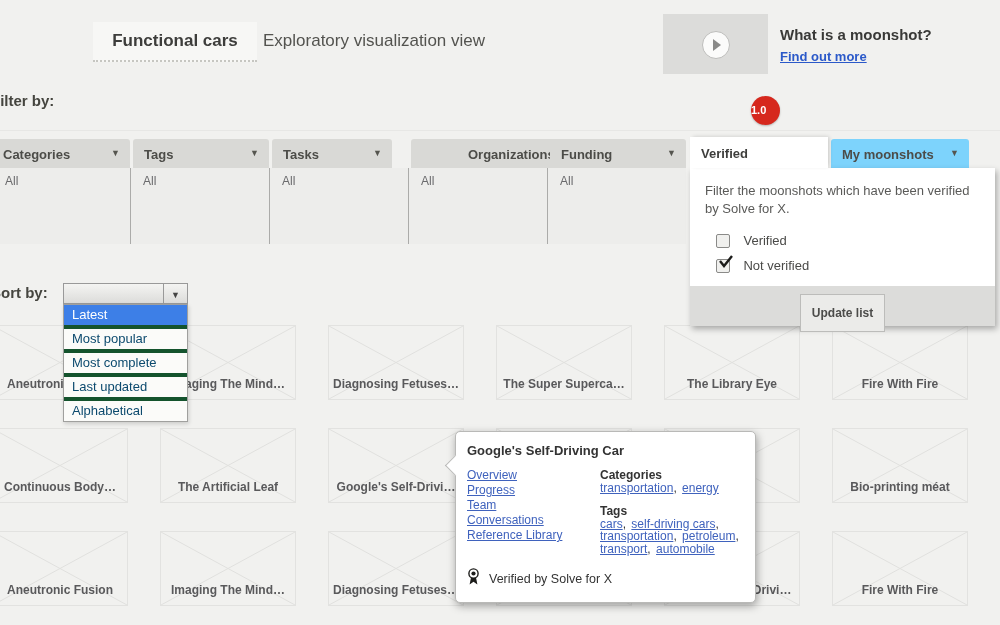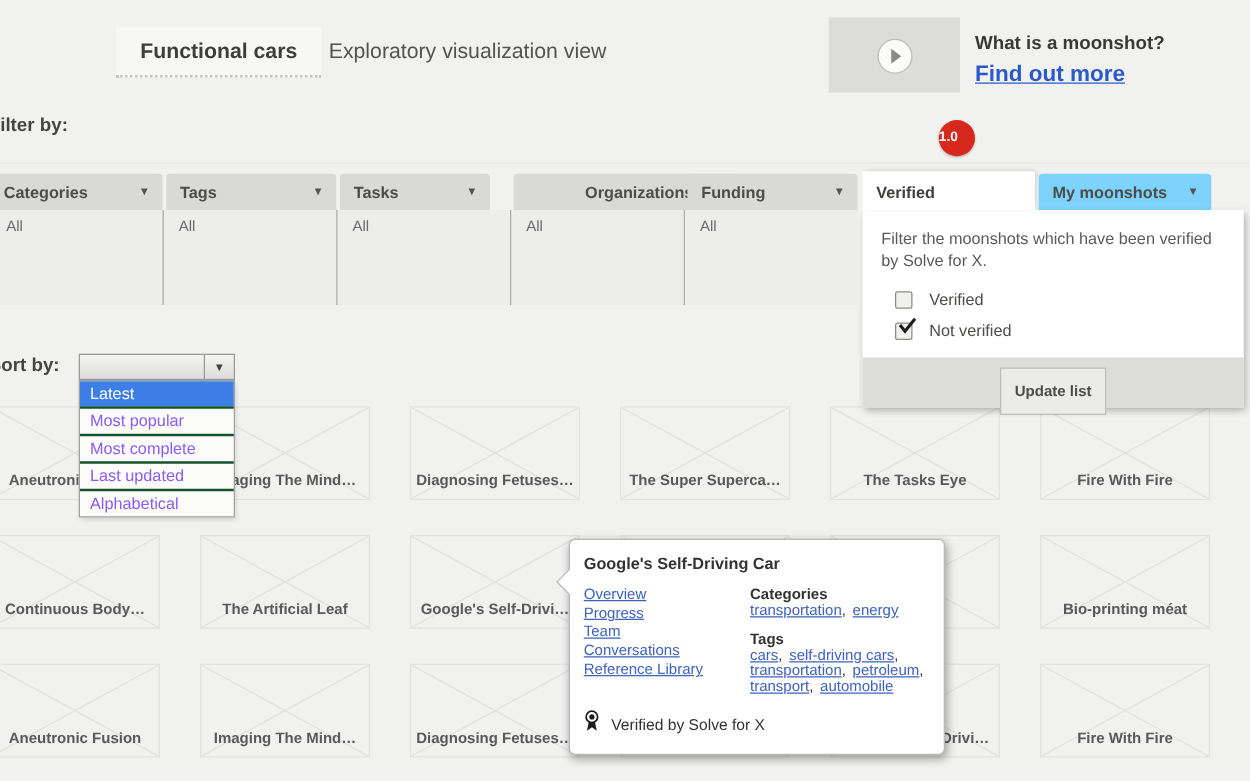--- a/index.html
+++ b/index.html
@@ -25,21 +25,21 @@
   .video-thumb{left:663px;top:14px;width:105px;height:60px;background:#dcdcda;cursor:pointer;}
   .play-circle{
     position:absolute;left:39px;top:17px;width:26px;height:26px;border-radius:50%;
     background:#fbfbfa;border:1px solid #bdbdbb;
   }
   .play-tri{
     position:absolute;left:10px;top:7px;width:0;height:0;
     border-left:8px solid #8a8a88;border-top:6px solid transparent;border-bottom:6px solid transparent;
   }
   .moonshot-title{left:780px;top:26px;font-weight:bold;font-size:15px;color:#393937;}
-  .findout-link{left:780px;top:49px;font-weight:bold;font-size:18px;color:#2b59c9;text-decoration:underline;cursor:pointer;}
+  .findout-link{left:780px;top:49px;font-weight:bold;font-size:13px;color:#2b59c9;text-decoration:underline;cursor:pointer;}
 
   
   .filter-label{left:-9px;top:92px;font-weight:bold;font-size:15px;color:#45453f;}
   .fcol-header{
     top:139px;height:29px;background:#d9d9d6;border-radius:3px 3px 0 0;
     line-height:29px;cursor:pointer;
   }
   .fcol-header .flabel{font-weight:bold;font-size:13px;color:#4c4c48;padding-left:11px;}
   .fcol-header .arrow{position:absolute;right:10px;top:0;font-size:9px;color:#55554f;}
   .filter-body{left:-8px;top:168px;width:694px;height:76px;background:#ededeb;}
@@ -87,21 +87,21 @@
   .sort-select{
     left:63px;top:283px;width:123px;height:19px;border:1px solid #999;
     background:linear-gradient(#f4f4f2,#dcdcda);cursor:pointer;z-index:6;
   }
   .sort-arrowbox{position:absolute;right:0;top:0;bottom:0;width:23px;border-left:1px solid #999;text-align:center;}
   .sort-arrowbox .arrow{font-size:9px;color:#444;line-height:19px;}
   .sort-dropdown{
     left:63px;top:304px;width:123px;background:#fbfbf9;border:1px solid #a0a09e;z-index:6;
     box-shadow:1px 2px 4px rgba(0,0,0,.15);
   }
-  .sort-item{height:20px;line-height:20px;padding-left:8px;font-size:13px;color:#8b5cf6;border-top:2px solid #14532d;cursor:pointer;}
+  .sort-item{height:20px;line-height:20px;padding-left:8px;font-size:13px;color:#0c4a6e;border-top:4px solid #14532d;cursor:pointer;}
   .sort-item:first-child{border-top:none;}
   .sort-item.selected{background:#3d7fe7;color:#fff;}
 
   
   .cards-grid{
     left:-8px;top:325px;width:976px;display:flex;flex-wrap:wrap;
     column-gap:32px;row-gap:28px;z-index:1;
   }
   .card{
     position:relative;width:134px;height:73px;background:#f1f1ef;border:1px solid #e2e2e0;cursor:pointer;
@@ -256,21 +256,21 @@
         <line x1="0" y1="0" x2="134" y2="73" stroke="#e0e0de"></line>
         <line x1="134" y1="0" x2="0" y2="73" stroke="#e0e0de"></line>
       </svg>
     <span class="ctitle">The Super Superca…</span>
   </div>
   <div class="card">
     <svg class="xph" viewBox="0 0 134 73" preserveAspectRatio="none">
         <line x1="0" y1="0" x2="134" y2="73" stroke="#e0e0de"></line>
         <line x1="134" y1="0" x2="0" y2="73" stroke="#e0e0de"></line>
       </svg>
-    <span class="ctitle">The Tasks Eye</span>
+    <span class="ctitle">The Library Eye</span>
   </div>
   <div class="card">
     <svg class="xph" viewBox="0 0 134 73" preserveAspectRatio="none">
         <line x1="0" y1="0" x2="134" y2="73" stroke="#e0e0de"></line>
         <line x1="134" y1="0" x2="0" y2="73" stroke="#e0e0de"></line>
       </svg>
     <span class="ctitle">Fire With Fire</span>
   </div>
   <div class="card">
     <svg class="xph" viewBox="0 0 134 73" preserveAspectRatio="none">

